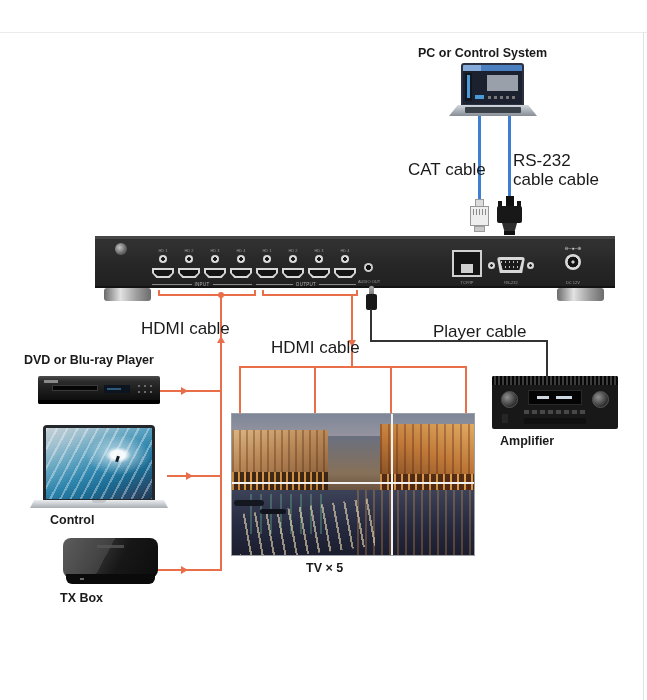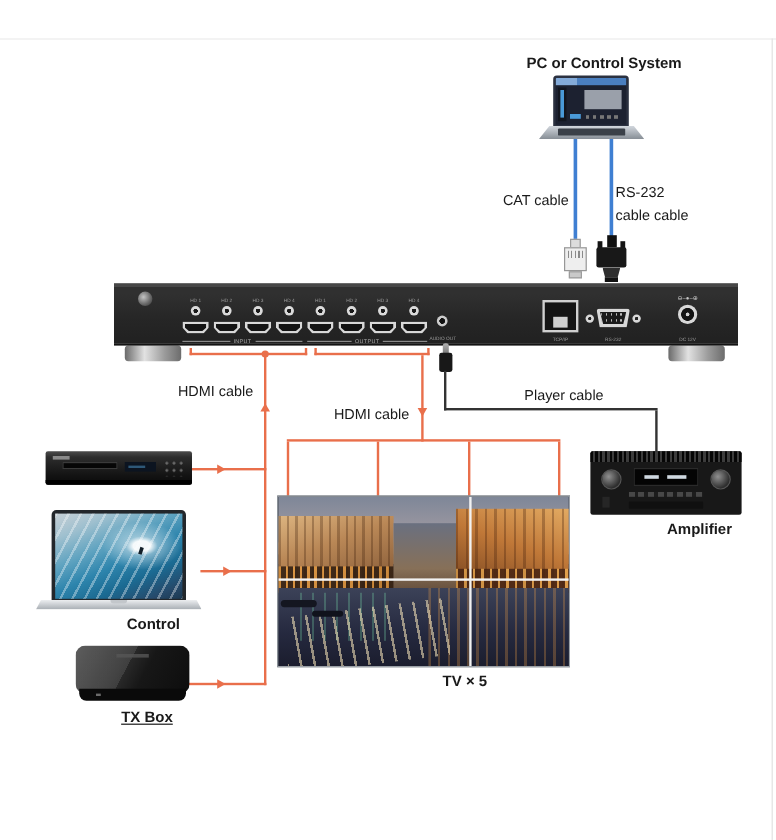--- a/index.html
+++ b/index.html
@@ -1,22 +1,22 @@
 <!DOCTYPE html>
 <html><head>
 <meta charset="utf-8">
 <style>
   html,body{margin:0;padding:0;background:#fff;}
   .canvas{position:relative;width:647px;height:700px;background:#ffffff;
           font-family:"Liberation Sans",sans-serif;overflow:hidden;}
 
   
-  .lbl{position:absolute;font-size:12px;color:#1a1a1a;white-space:nowrap;}
+  .lbl{position:absolute;font-size:17px;color:#1a1a1a;white-space:nowrap;}
   .lbl.bold{font-weight:700;font-size:12.5px;}
-  .lbl.center{text-align:right;}
+  .lbl.center{text-align:left;}
 
   
   .doc-line{position:absolute;background:#ececec;}
 
   
   .oc{position:absolute;background:#E96F4B;}           
   .bc{position:absolute;background:#3F7FD2;width:3px;} 
   .kc{position:absolute;background:#333333;}           
   .oc-node{position:absolute;width:6px;height:6px;border-radius:50%;background:#E96F4B;}
   .ar{position:absolute;width:0;height:0;}
@@ -392,20 +392,21 @@
     <div class="tv-refl-warm"></div>
     <div class="tv-refl-green"></div>
     <div class="tv-streaks"></div>
     <div class="tv-boat1"></div>
     <div class="tv-boat2"></div>
     <div class="tv-div-v"></div>
     <div class="tv-div-h"></div>
   </div>
   <div class="lbl bold center" style="left:306px;top:561px;width:100px;">TV × 5</div>
 
+  <div class="lbl bold center" style="left:24px;top:353px;width:160px;">DVD or Blu-ray Player</div>
   <div class="dvd">
     <div class="brand"></div>
     <div class="tray"></div>
     <div class="disp">
         <i></i>
       </div>
     <div class="btns"></div>
     <div class="base"></div>
   </div>
 
@@ -418,15 +419,15 @@
     <div class="lap-notch"></div>
   </div>
   <div class="lbl bold center" style="left:50px;top:513px;width:100px;">Control</div>
 
   <div class="txbox">
     <div class="brand"></div>
   </div>
   <div class="tx-front">
       <i></i>
     </div>
-  <div class="lbl bold center" style="left:44px;top:591px;width:100px;text-decoration:underline;">TX Box</div>
+  <div class="lbl bold center" style="left:60px;top:591px;width:100px;">TX Box</div>
 
 </div>
 
 </body></html>

